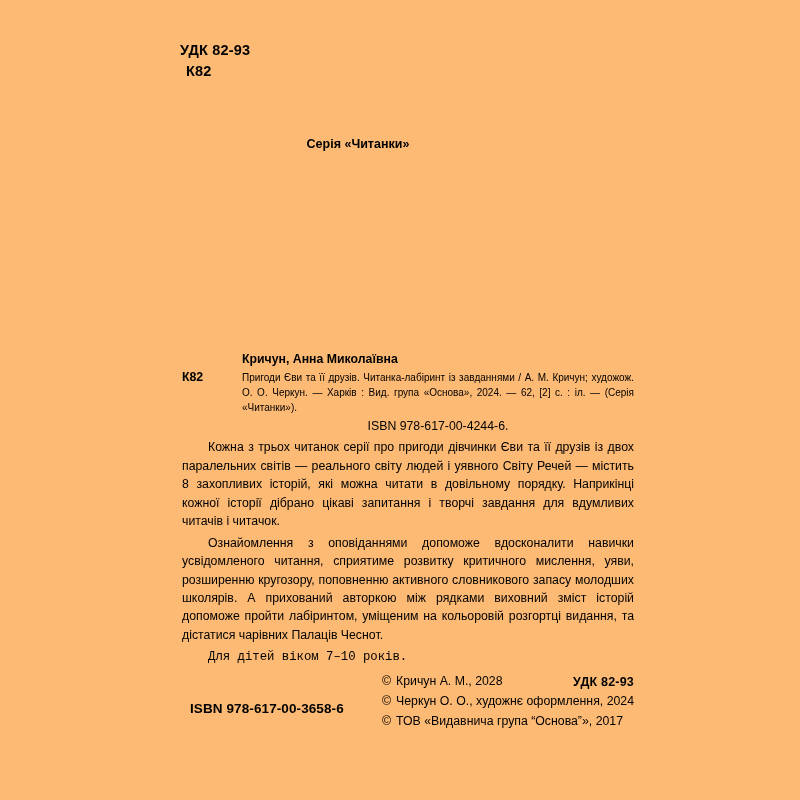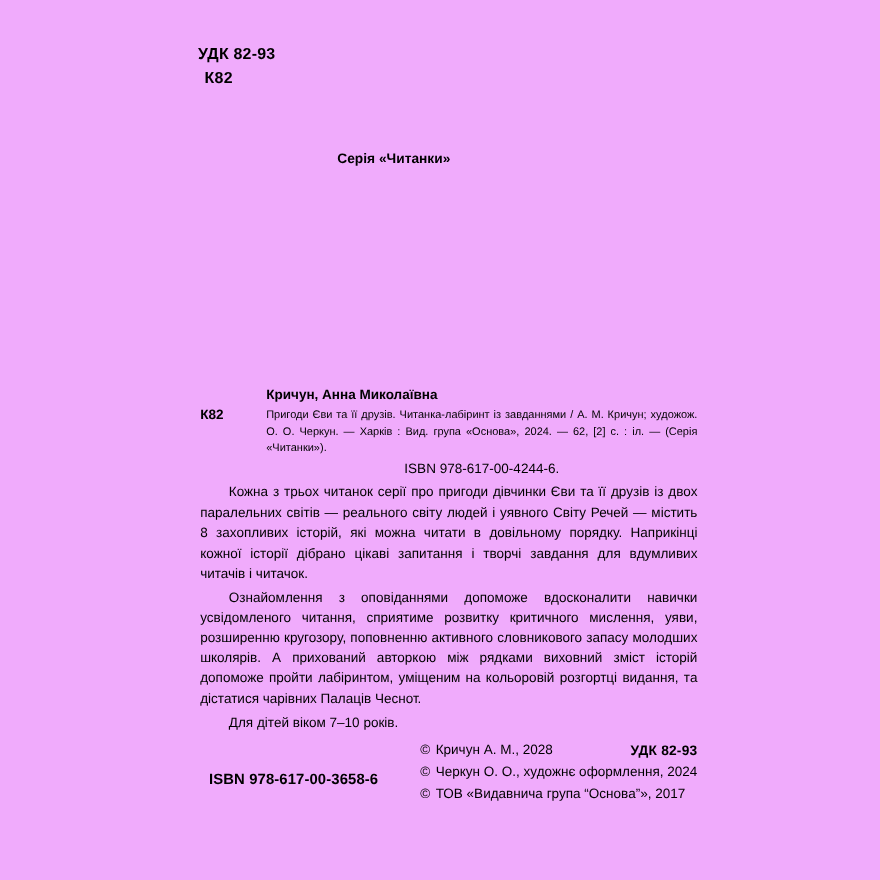--- a/index.html
+++ b/index.html
@@ -14,21 +14,21 @@
     color: #000000;
     position: relative;
     overflow: hidden;
   }
   .page {
     position: absolute;
     left: 0;
     top: 0;
     width: 800px;
     height: 800px;
-    background: #f0abfc;
+    background: #fdba74;
   }
 
   
   .udk-block {
     position: absolute;
     left: 180px;
     top: 40px;
     font-size: 14.5px;
     font-weight: bold;
     line-height: 1.45;
@@ -91,20 +91,21 @@
     line-height: 1.5;
     text-align: justify;
     margin: 3px 0 0 0;
     text-indent: 26px;
   }
   .para-last {
     font-size: 12.3px;
     line-height: 1.5;
     margin: 4px 0 0 0;
     text-indent: 26px;
+    font-family: Liberation Mono, monospace;
   }
   .udk-bottom {
     margin-top: 8px;
     text-align: right;
     font-size: 12.5px;
     font-weight: bold;
     letter-spacing: 0.2px;
   }
 
   

